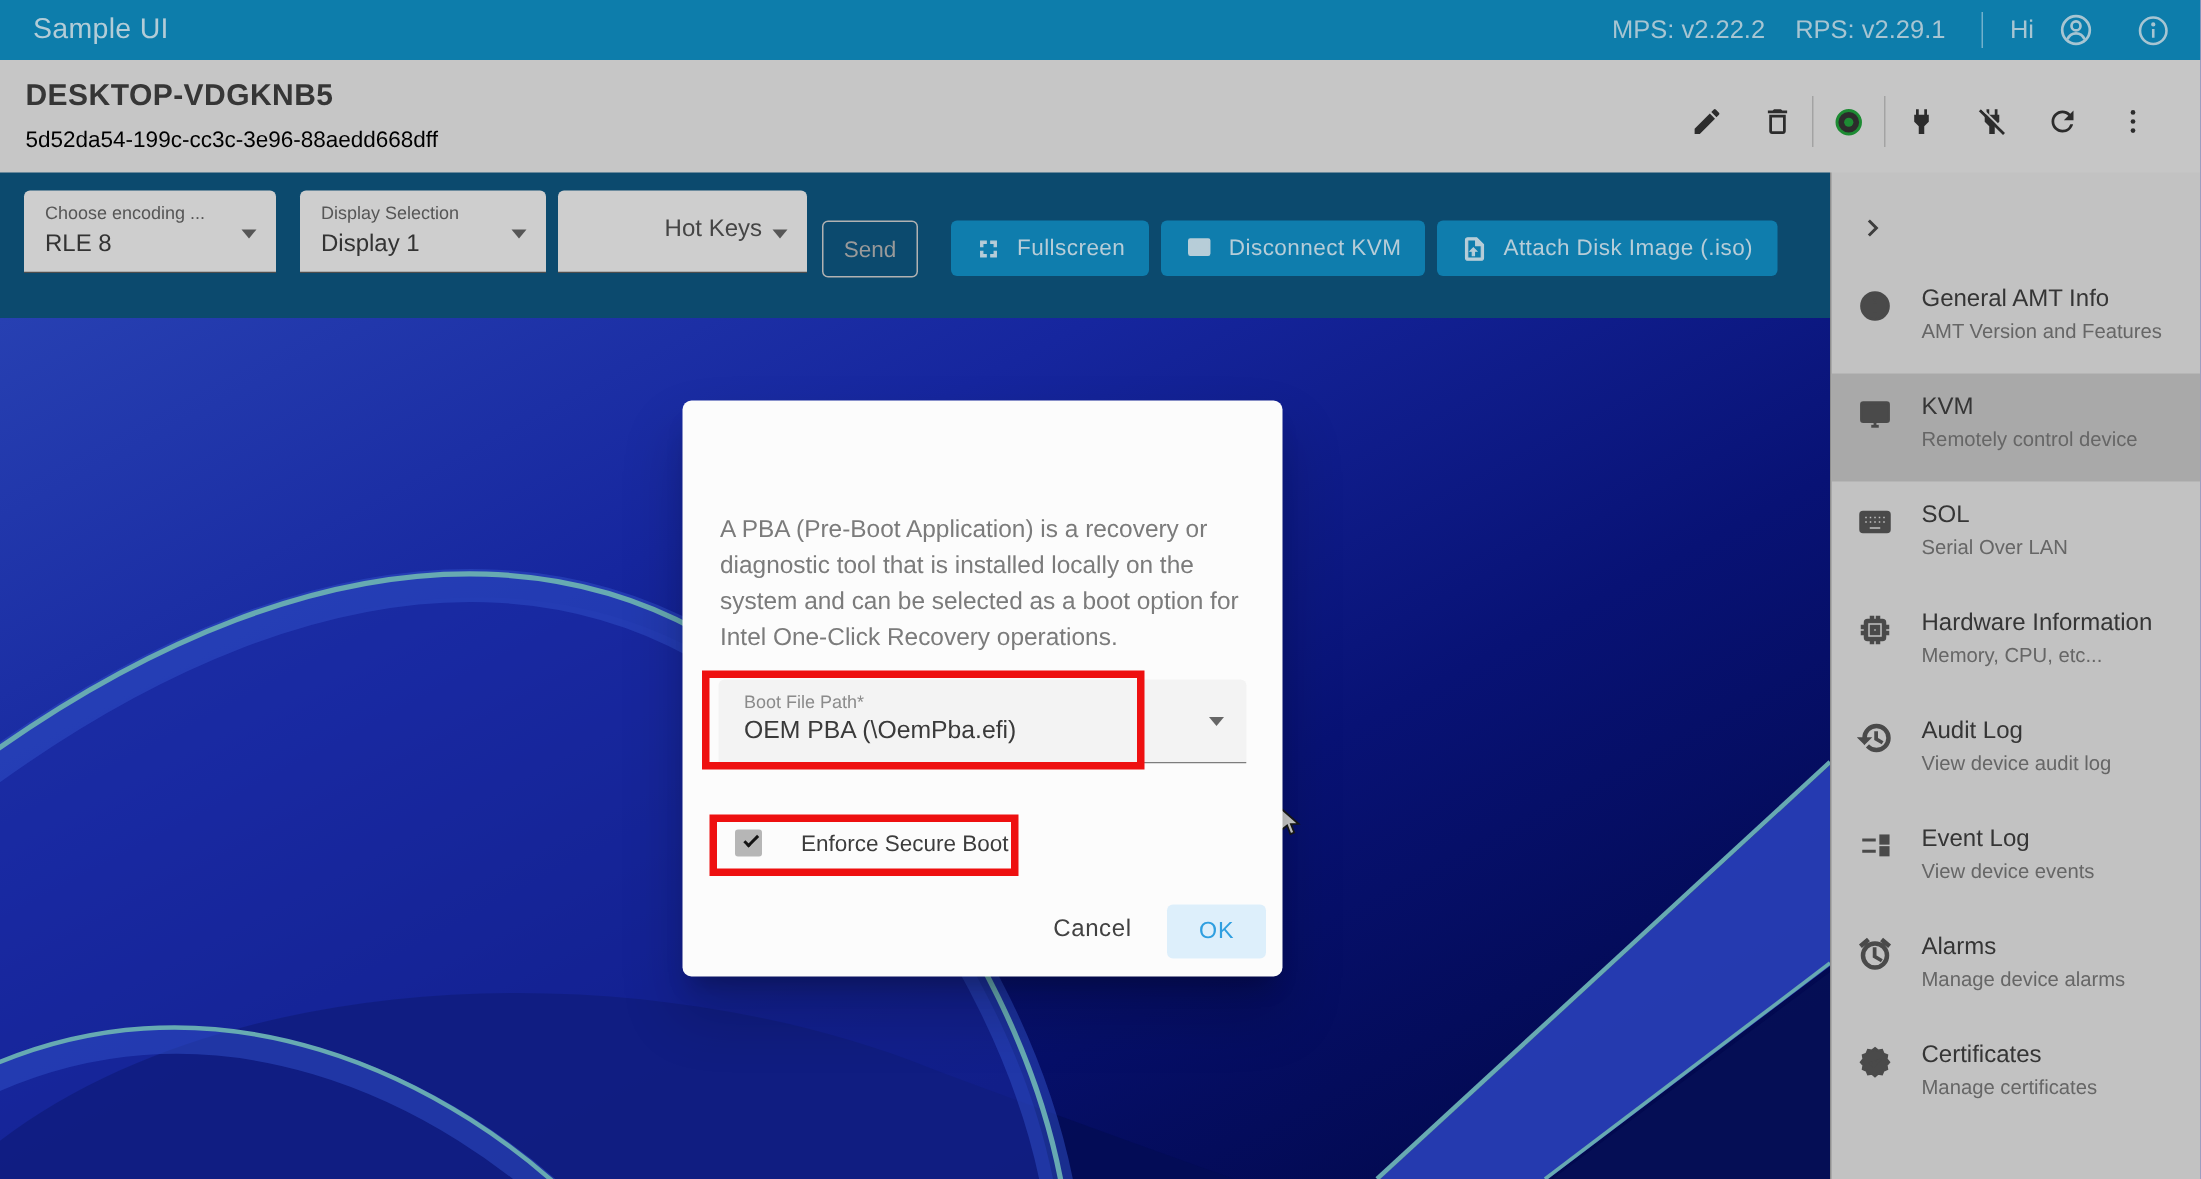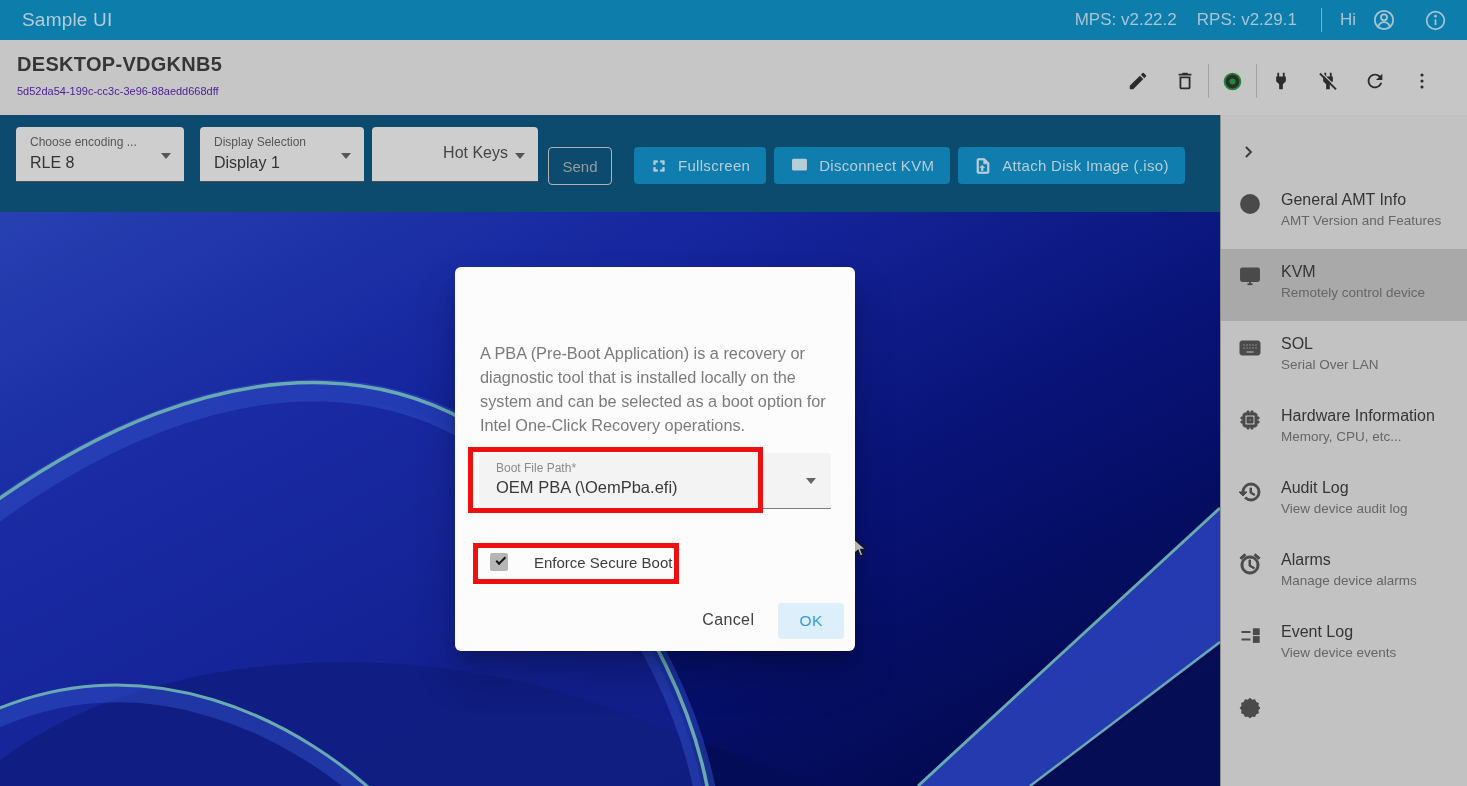--- a/index.html
+++ b/index.html
@@ -17,21 +17,21 @@
   .ver:last-of-type { margin-right:0; }
   .topbar-div { width:1px; height:24px; background:rgba(215,230,238,.5); margin:0 18px 0 4px; }
   .greeting { margin-right:10px; }
   .tb-icon { display:flex; align-items:center; justify-content:center; margin-left:6px; cursor:pointer; }
   .tb-icon + .tb-icon { margin-left:28px; }
   .tb-icon svg { stroke:#a7c5d2; fill:none; }
 
   
   .devheader { position:absolute; top:40px; left:0; width:1467px; height:75px; background:#c6c6c6; }
   .dev-name { position:absolute; left:17px; top:13px; font-size:20px; color:#363636; letter-spacing:.3px; }
-  .dev-guid { position:absolute; left:17px; top:45px; font-size:11px; color:#4c1d95; }
+  .dev-guid { position:absolute; left:17px; top:45px; font-size:15px; color:#000000; }
   .dev-actions { position:absolute; right:22px; top:20px; height:42px; display:flex; align-items:center; }
   .act-btn { width:47px; display:flex; align-items:center; justify-content:center; cursor:pointer; }
   .act-btn svg { fill:#2c2c2c; }
   .act-sep { width:1px; height:34px; background:#a3a3a3; }
 
   
   .main { position:absolute; top:115px; left:0; width:1220px; height:671px; background:#0c4a6e; }
   .toolbar { position:relative; height:97px; padding:12px 0 0 16px; display:flex; align-items:flex-start; }
   .mat-select { position:relative; background:#cecece; border-bottom:1px solid #4d4d4d;
                 border-radius:4px 4px 0 0; height:55px; padding:8px 30px 0 14px; cursor:pointer; }
@@ -304,48 +304,52 @@
               <path d="M13 3a9 9 0 0 0-9 9H1l3.89 3.89.07.14L9 12H6c0-3.87 3.13-7 7-7s7 3.13 7 7-3.13 7-7 7c-1.93 0-3.68-.79-4.94-2.06l-1.42 1.42A8.95 8.95 0 0 0 13 21a9 9 0 0 0 0-18zm-1 5v5l4.28 2.54.72-1.21-3.5-2.08V8H12z"></path>
             </svg>
         </span>
         <span>
           <div class="nav-title">Audit Log</div>
           <div class="nav-sub">View device audit log</div>
         </span>
       </div>
       <div class="nav-item">
         <span class="nav-ic">
-          <svg width="24" height="24" viewBox="0 0 24 24" stroke="none">
-              <path d="M22 5.72l-4.6-3.86-1.29 1.53 4.6 3.86L22 5.72zM7.88 3.39 6.6 1.86 2 5.71l1.29 1.53 4.59-3.85zM12.5 8H11v6l4.75 2.85.75-1.23-4-2.37V8zM12 4c-4.97 0-9 4.03-9 9s4.02 9 9 9c4.97 0 9-4.03 9-9s-4.03-9-9-9zm0 16c-3.87 0-7-3.13-7-7s3.13-7 7-7 7 3.13 7 7-3.13 7-7 7z"></path>
-            </svg>
-        </span>
-        <span>
-          <div class="nav-title">Alarms</div>
-          <div class="nav-sub">Manage device alarms</div>
-        </span>
-      </div>
-      <div class="nav-item">
-        <span class="nav-ic">
           <svg width="24" height="24" viewBox="0 0 24 24" fill="none">
               <path d="M3.5 8 h9 M3.5 15.5 h9" stroke-width="2"></path>
               <rect x="15.8" y="5.2" width="5" height="5" stroke-width="1.8"></rect>
               <rect x="15.8" y="13" width="5" height="5" stroke-width="1.8"></rect>
             </svg>
         </span>
         <span>
           <div class="nav-title">Event Log</div>
           <div class="nav-sub">View device events</div>
         </span>
       </div>
       <div class="nav-item">
         <span class="nav-ic">
+          <svg width="24" height="24" viewBox="0 0 24 24" stroke="none">
+              <path d="M22 5.72l-4.6-3.86-1.29 1.53 4.6 3.86L22 5.72zM7.88 3.39 6.6 1.86 2 5.71l1.29 1.53 4.59-3.85zM12.5 8H11v6l4.75 2.85.75-1.23-4-2.37V8zM12 4c-4.97 0-9 4.03-9 9s4.02 9 9 9c4.97 0 9-4.03 9-9s-4.03-9-9-9zm0 16c-3.87 0-7-3.13-7-7s3.13-7 7-7 7 3.13 7 7-3.13 7-7 7z"></path>
+            </svg>
+        </span>
+        <span>
+          <div class="nav-title">Alarms</div>
+          <div class="nav-sub">Manage device alarms</div>
+        </span>
+      </div>
+      <div class="nav-item">
+        <span class="nav-ic">
           <svg width="24" height="24" viewBox="0 0 24 24" fill="none">
               <path d="M12 2.8 l2 1.7 2.6-.4 1 2.4 2.4 1-.4 2.6 1.7 2-1.7 2 .4 2.6-2.4 1-1 2.4-2.6-.4-2 1.7-2-1.7-2.6.4-1-2.4-2.4-1 .4-2.6-1.7-2 1.7-2-.4-2.6 2.4-1 1-2.4 2.6.4z" stroke-width="1.6"></path>
               <path d="M8.4 12.2 l2.5 2.5 4.8-4.8" stroke-width="1.8"></path>
             </svg>
+        </span>
+        <span>
+          <div class="nav-title">Certificates</div>
+          <div class="nav-sub">Manage certificates</div>
         </span>
       </div>
     </nav>
   </aside>
 
   <div class="dialog">
     <p class="dlg-body">A PBA (Pre-Boot Application) is a recovery or diagnostic tool that is installed locally on the system and can be selected as a boot option for Intel One-Click Recovery operations.</p>
 
     <div class="dlg-select">
       <span class="dlg-sel-label">Boot File Path*</span>

